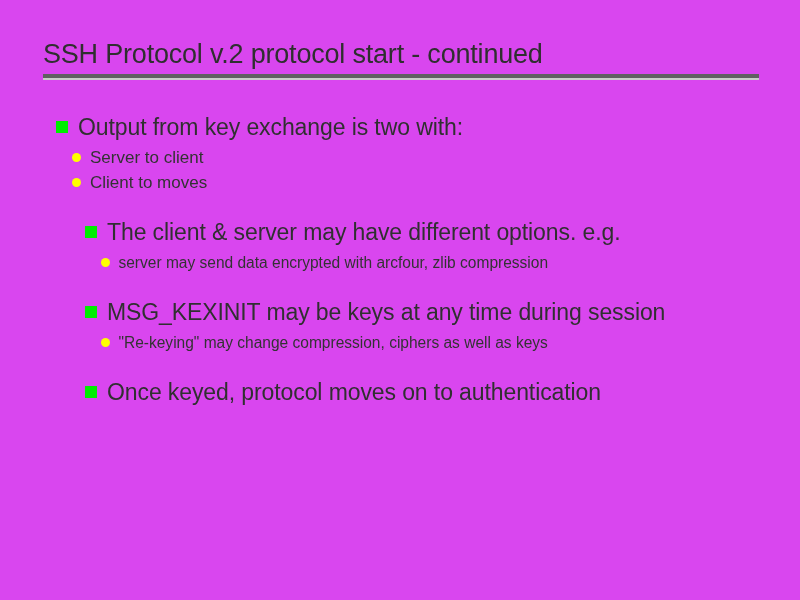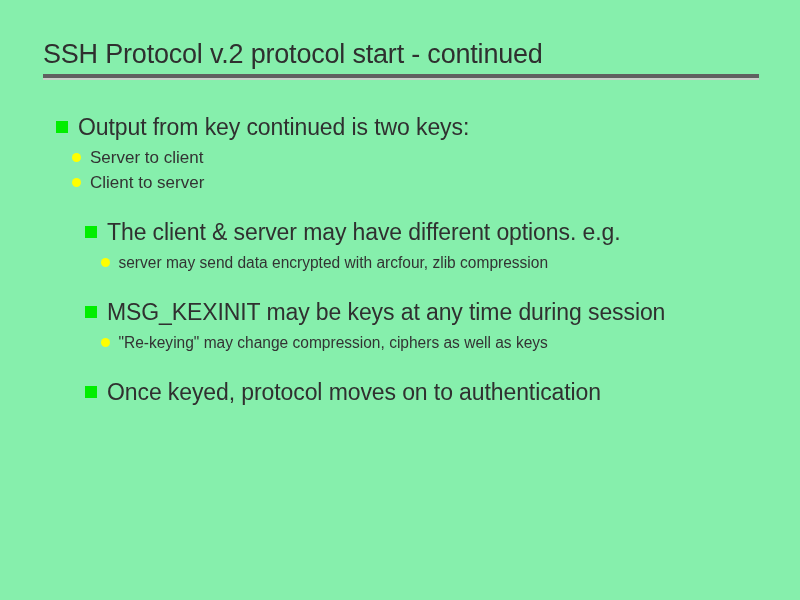--- a/index.html
+++ b/index.html
@@ -10,21 +10,21 @@
     width: 800px;
     height: 600px;
     background: #f5faf6;
     font-family: "Liberation Sans", sans-serif;
     overflow: hidden;
   }
   .slide {
     position: relative;
     width: 800px;
     height: 600px;
-    background: #86efac;
+    background: #d946ef;
     box-sizing: border-box;
   }
 
   
   .title-block {
     position: absolute;
     left: 43px;
     top: 38px;
     width: 717px;
   }
@@ -127,29 +127,29 @@
   <div class="title-block">
     <div class="slide-title">SSH Protocol v.2 protocol start - continued</div>
   </div>
   <div class="title-rule"></div>
 
   <div class="body-block">
 
     <div class="group">
       <div class="l1">
         <span class="marker"></span>
-        <span class="text">Output from key continued is two keys:</span>
+        <span class="text">Output from key exchange is two with:</span>
       </div>
       <div class="l2">
         <span class="marker"></span>
         <span class="text">Server to client</span>
       </div>
       <div class="l2">
         <span class="marker"></span>
-        <span class="text">Client to server</span>
+        <span class="text">Client to moves</span>
       </div>
     </div>
 
     <div class="group compact">
       <div class="l1">
         <span class="marker"></span>
         <span class="text">The client &amp; server may have different options. e.g.</span>
       </div>
       <div class="l2">
         <span class="marker"></span>

